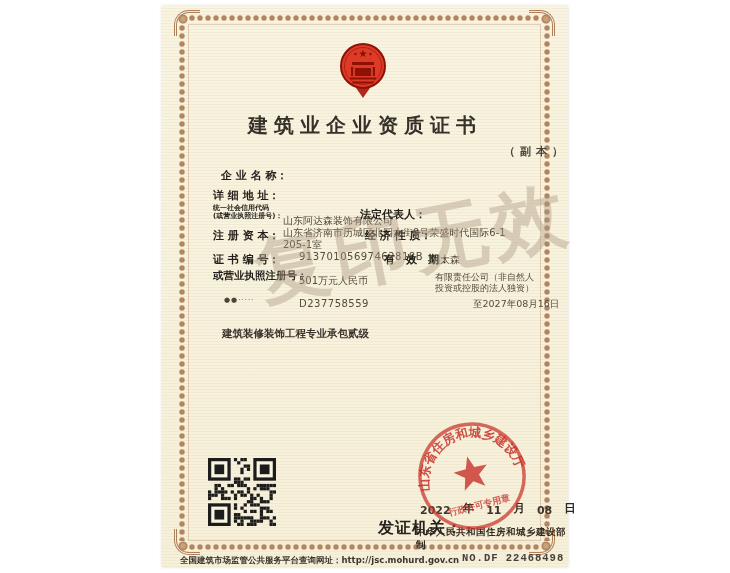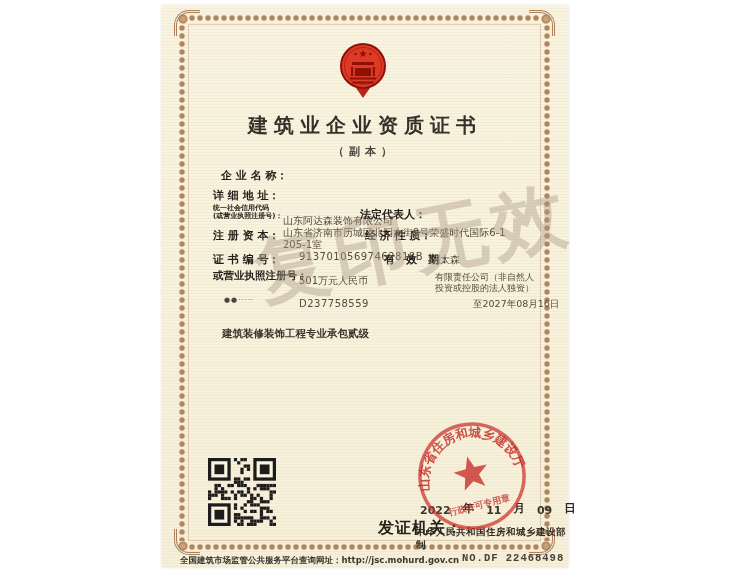--- a/index.html
+++ b/index.html
@@ -31,21 +31,21 @@
     background:radial-gradient(circle,#caa078 2.2px,#ad7f58 4px,rgba(0,0,0,0) 5px);}
   .corner.tl{left:-5px;top:-5px;}
   .corner.tr{right:-5px;top:-5px;transform:rotate(90deg);}
   .corner.br{right:-5px;bottom:-5px;transform:rotate(180deg);}
   .corner.bl{left:-5px;bottom:-5px;transform:rotate(270deg);}
 
   .emblem{position:absolute;left:177px;top:36px;width:48px;height:58px;}
 
   .title{position:absolute;left:0;right:0;top:106px;text-align:center;
     font-size:20px;font-weight:bold;letter-spacing:6px;color:#35302a;}
-  .subtitle{position:absolute;left:0;right:0;top:138px;text-align:center;
+  .subtitle{position:absolute;left:0;right:0;top:138px;text-align:right;
     font-size:11px;font-weight:bold;letter-spacing:5px;color:#49433b;}
 
   .lbl{position:absolute;font-size:11px;font-weight:bold;color:#221e19;white-space:nowrap;}
   .val{position:absolute;font-size:10px;color:#55493b;white-space:nowrap;margin-top:44px;}
   .lbl-small{position:absolute;font-size:7px;font-weight:bold;color:#221e19;line-height:8px;white-space:nowrap;}
   .wrapval{white-space:normal;}
 
   .watermark{position:absolute;left:85px;top:220px;z-index:6;white-space:nowrap;
     font-size:74px;font-weight:bold;letter-spacing:6px;color:rgba(172,152,132,0.42);
     transform:rotate(-11deg);transform-origin:left top;pointer-events:none;}
@@ -280,21 +280,21 @@
         <polygon points="60,40 64.4,51.9 77.1,52.4 67.1,60.3 70.6,72.6 60,65.5 49.4,72.6 52.9,60.3 42.9,52.4 55.6,51.9" fill="rgba(200,44,38,0.78)"></polygon>
         <text x="60" y="93" text-anchor="middle" font-size="9" font-weight="bold" fill="rgba(196,40,35,0.75)">行政许可专用章</text>
       </svg>
     </div>
 
     <div class="date-line">
       <span class="dnum">2022</span>
       <span>年</span>
       <span class="dnum">11</span>
       <span>月</span>
-      <span class="dnum">09</span>
+      <span class="dnum">08</span>
       <span>日</span>
     </div>
 
     <div class="ministry">中华人民共和国住房和城乡建设部制</div>
 
     <div class="footer-query">全国建筑市场监管公共服务平台查询网址：http://jsc.mohurd.gov.cn</div>
     <div class="footer-serial">NO.DF 22468498</div>
 
   </div>
 </div>

